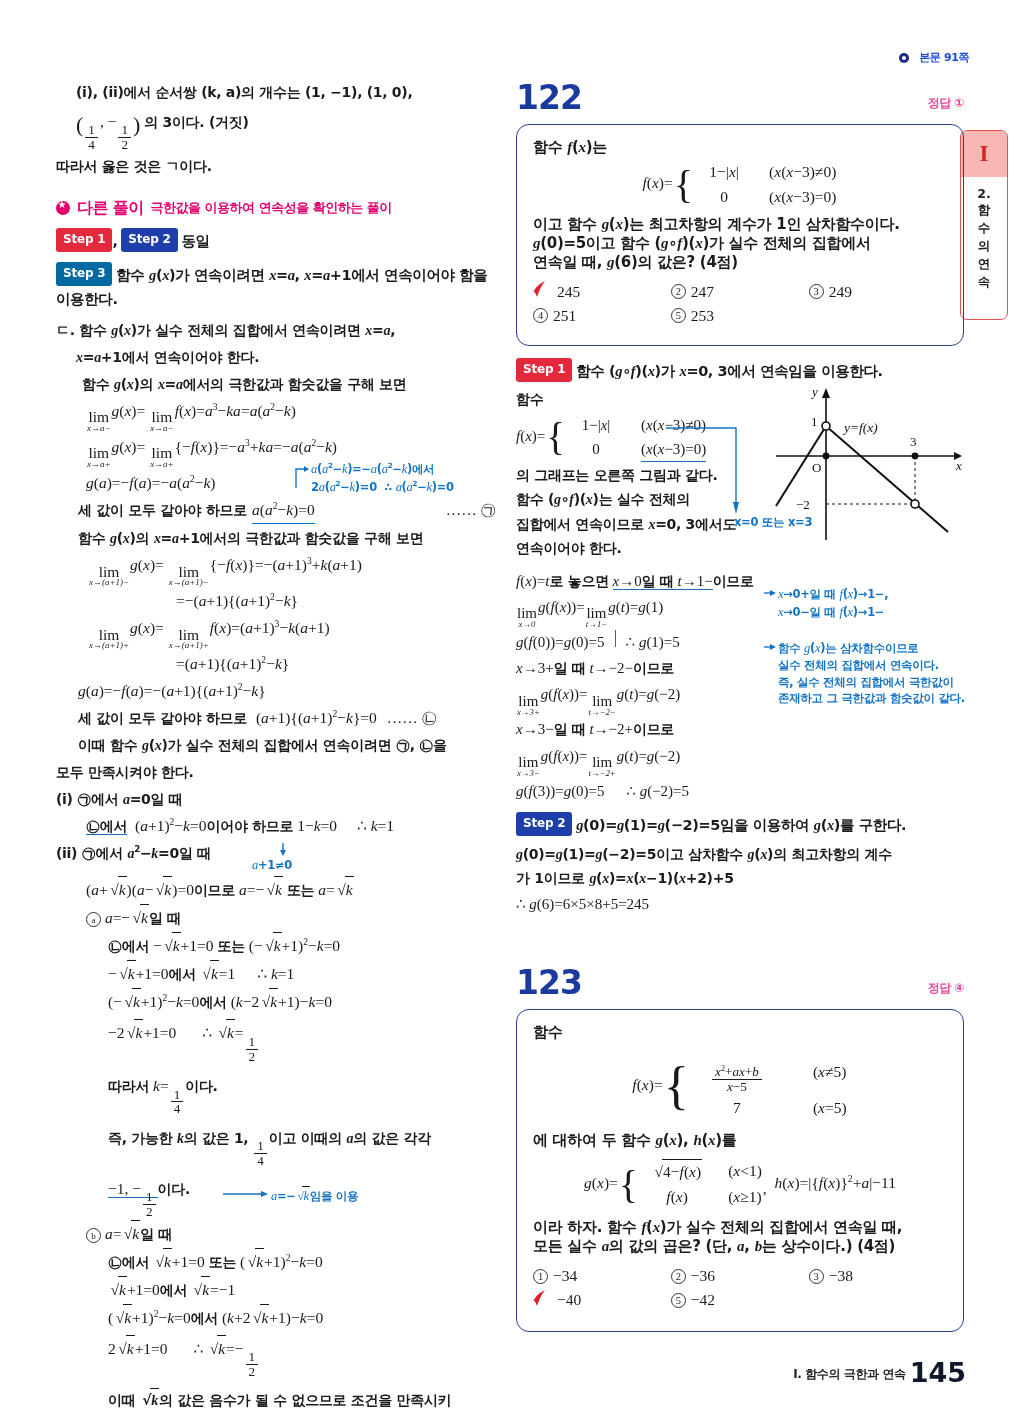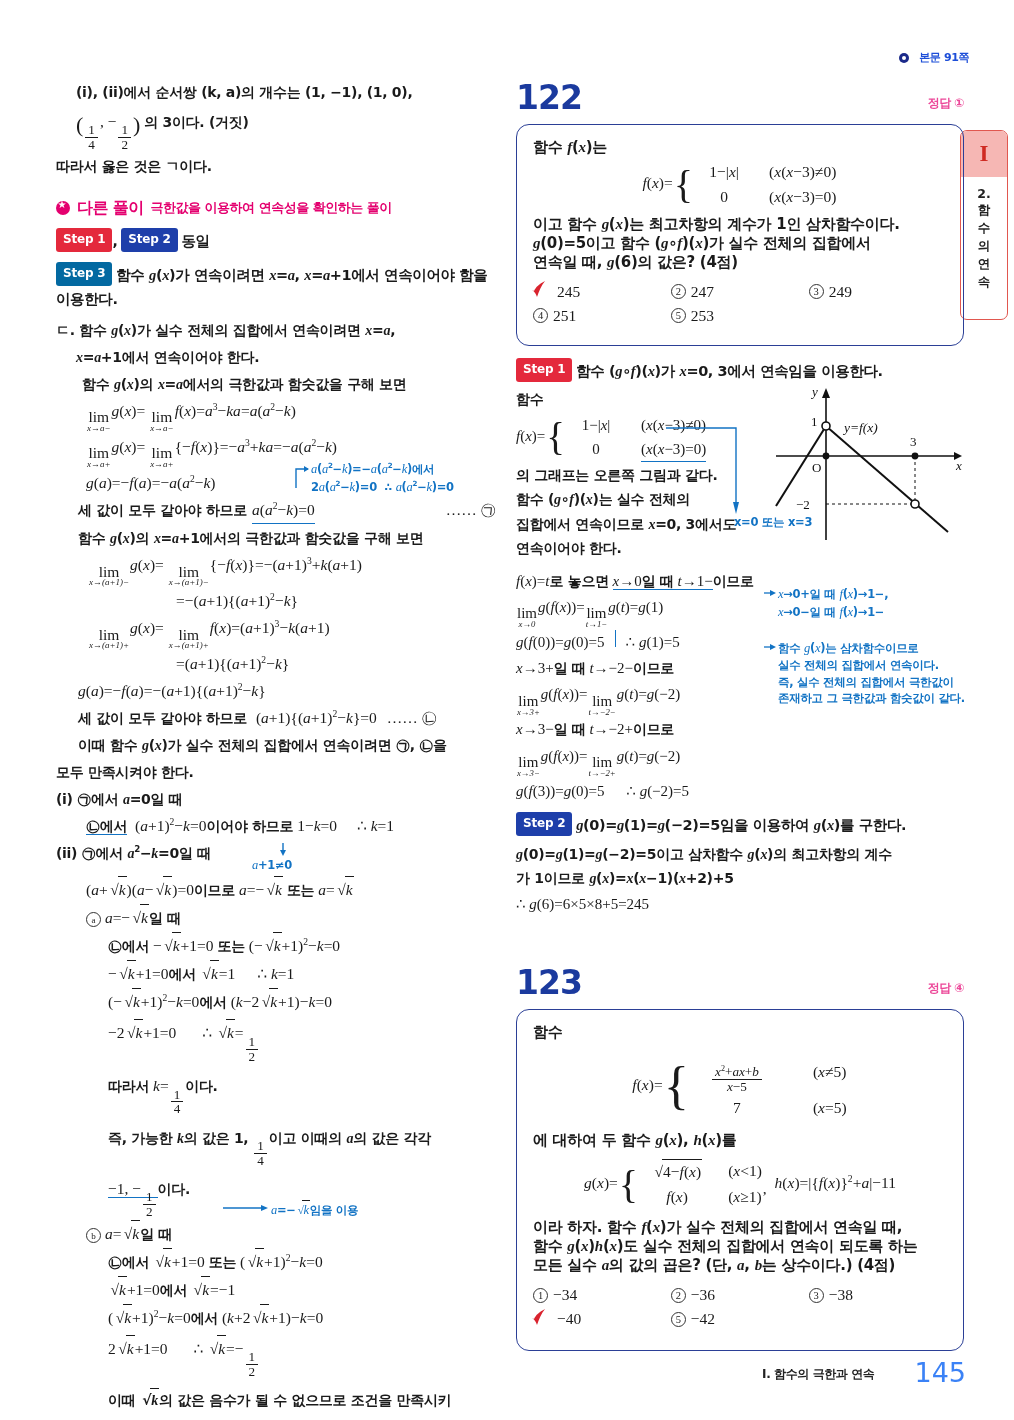--- a/index.html
+++ b/index.html
@@ -97,21 +97,21 @@
   .altbar .star::after { content:"\2605"; position:absolute; left:1.5px; top:-2px; color:#fff; font-size:10px; }
   .altbar .t1 { font-family:"DejaVu Sans", sans-serif; font-weight:800; font-size:16px; color:#e4006f; letter-spacing:-0.6px; }
   .altbar .t2 { font-family:"DejaVu Sans", sans-serif; font-weight:700; font-size:13px; color:#e4006f; letter-spacing:-0.5px; }
 
   
   .graphwrap { position:relative; width:200px; height:160px; }
 
   
   .footer { position:absolute; right:48px; bottom:32px; display:flex; align-items:flex-end; gap:4px; }
   .footer .ftxt { font-family:"DejaVu Sans", sans-serif; font-weight:700; font-size:12px; color:#222; letter-spacing:-0.4px; padding-bottom:5px; }
-  .footer .fnum { font-family:"DejaVu Sans", sans-serif; font-weight:400; font-size:27px; color:#3b82f6;margin-left:36px; }
+  .footer .fnum { font-family:"DejaVu Sans", sans-serif; font-weight:700; font-size:27px; color:#0f172a; }
 
   .hl-u { border-bottom:1.6px solid #1273c4; }
 </style>
 </head>
 <body>
 
 <div class="page">
 
   <div class="topref">
     <span class="dot"></span>
@@ -329,21 +329,21 @@
           </span><span class="krn">이고 이때의 <i class="mi">a</i>의 값은 각각</span>
       </div>
 
       <div style="position:relative;">
         <div class="ln ind2" style="padding-left:52px; margin-top:8px;">
           <span class="hl-u">−1, −<span class="frac">
                 <span class="num mn">1</span>
                 <span class="den mn">2</span>
               </span></span><span class="krn">이다.</span>
         </div>
-        <div class="note" style="position:absolute;left:215px;top:10px;margin-top:14px;">
+        <div class="note" style="position:absolute;left:215px;top:10px;">
           <svg width="46" height="10" style="position:absolute;left:-48px;top:3px;">
             <path d="M0,5 L40,5" stroke="#1273c4" stroke-width="1.4" fill="none"></path>
             <path d="M38,2 L45,5 L38,8 Z" fill="#1273c4"></path>
           </svg>
           <span class="m">a</span>=−<span class="sqrt" style="font-family:'Liberation Serif',serif;font-style:italic;"><span><span class="m">k</span></span></span>임을 이용
         </div>
       </div>
 
       <div class="ln ind1" style="padding-left:30px;">
         <span class="circnum" style="font-size:9px;">b</span>
@@ -627,21 +627,20 @@
               <span class="row" style="gap:14px;">
                 <span class="lhs" style="min-width:74px;"><i class="mi">f</i>(<i class="mi">x</i>)</span>
                 <span>(<i class="mi">x</i>≥1)</span>
               </span>
             </span>
           </span><span style="vertical-align:-6px;">,</span>
           <span style="margin-left:4px;"><i class="mi">h</i>(<i class="mi">x</i>)=|{<i class="mi">f</i>(<i class="mi">x</i>)}<sup>2</sup>+<i class="mi">a</i>|−11</span>
         </div>
 
         <div class="krn" style="font-size:15px;">이라 하자. 함수 <i class="mi">f</i>(<i class="mi">x</i>)가 실수 전체의 집합에서 연속일 때,</div>
-        <div class="krn" style="font-size:15px;">함수 <i class="mi">g</i>(<i class="mi">x</i>)<i class="mi">h</i>(<i class="mi">x</i>)도 실수 전체의 집합에서 연속이 되도록 하는</div>
         <div class="krn" style="font-size:15px;">모든 실수 <i class="mi">a</i>의 값의 곱은? (단, <i class="mi">a</i>, <i class="mi">b</i>는 상수이다.) (4점)</div>
 
         <div class="choices">
           <div class="choice">
             <span class="circnum">1</span>
             <span>−34</span>
           </div>
           <div class="choice">
             <span class="circnum">2</span>
             <span>−36</span>

